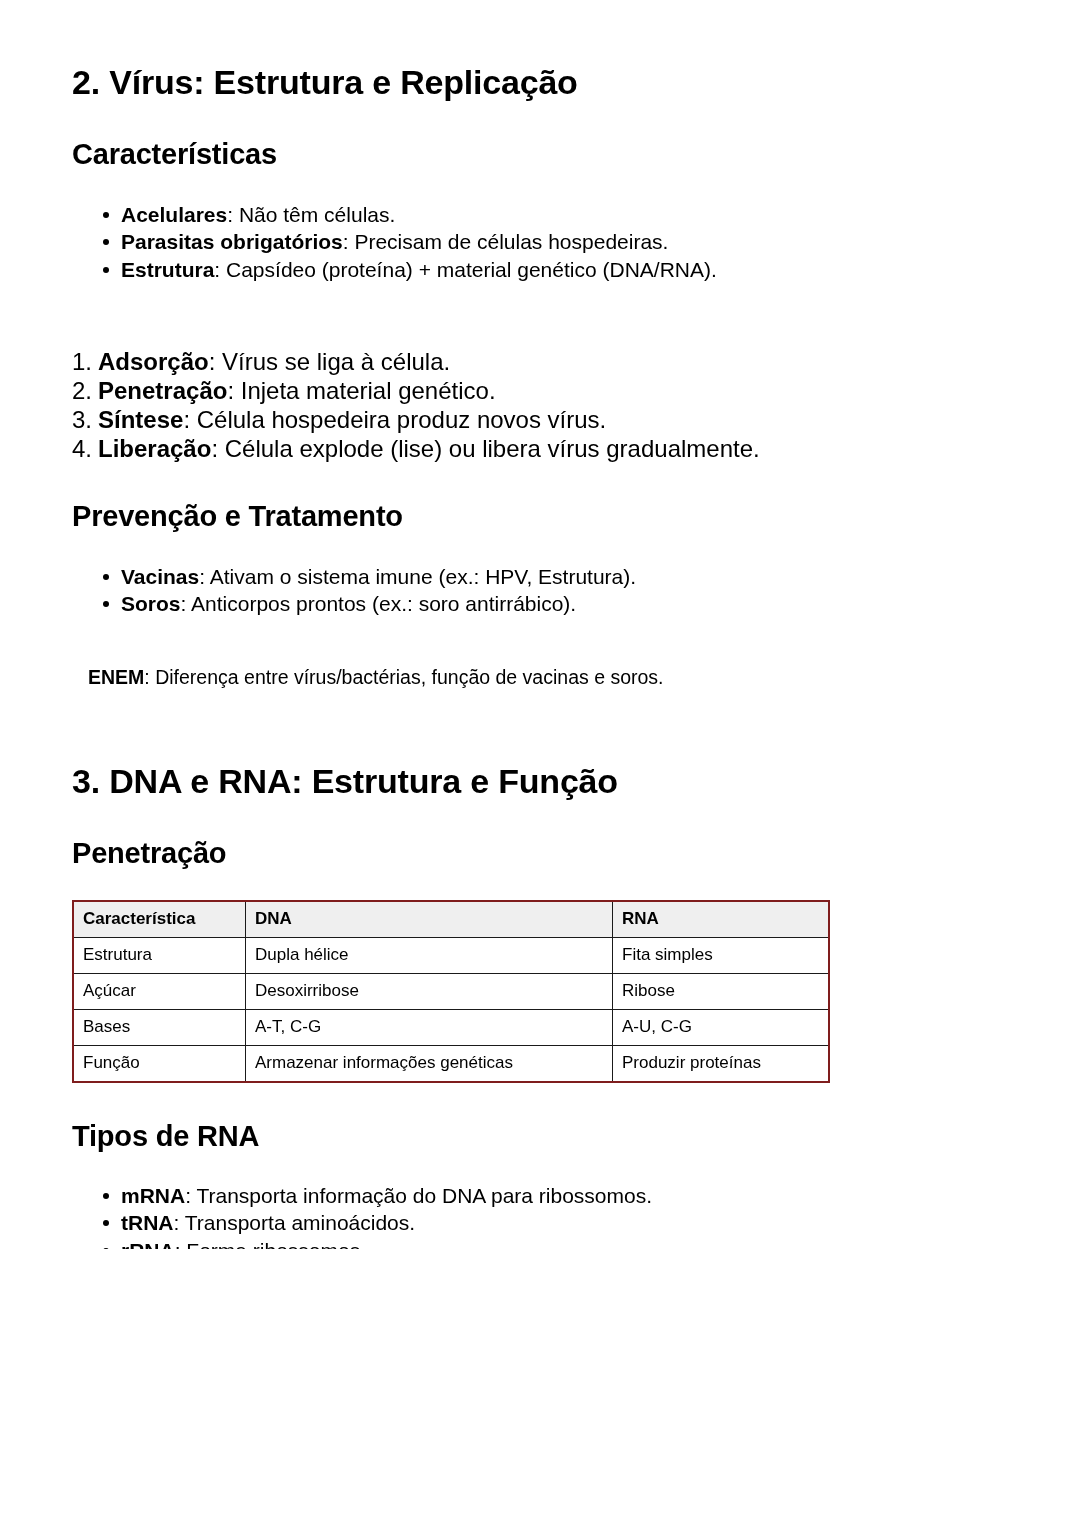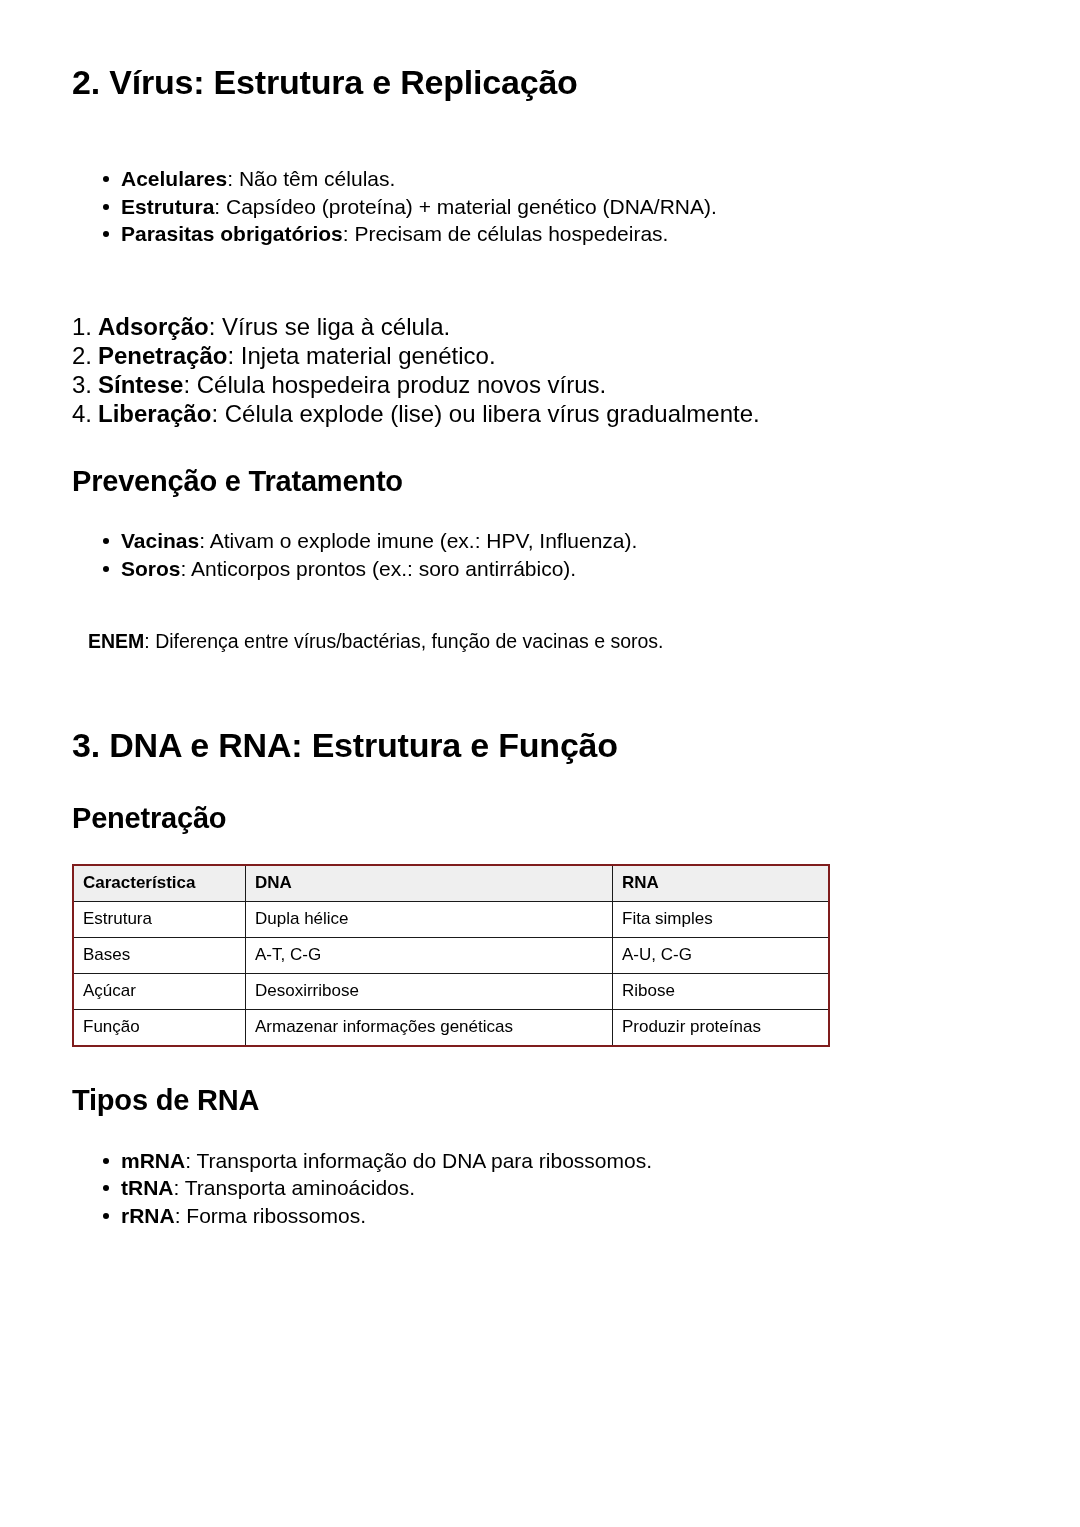--- a/index.html
+++ b/index.html
@@ -121,46 +121,47 @@
   .col-c { width: 197px; }
 </style>
 </head>
 <body>
 
 <div class="page">
 
   <h1 class="doc-h1">2. Vírus: Estrutura e Replicação</h1>
   <div class="sp-h1-after"></div>
 
+  <h2 class="doc-h2">Características</h2>
   <div class="sp-h2-after"></div>
 
   <ul class="doc-list">
     <li><span class="lbl">Acelulares</span><span>: Não têm células.</span></li>
+    <li><span class="lbl">Parasitas obrigatórios</span><span>: Precisam de células hospedeiras.</span></li>
     <li><span class="lbl">Estrutura</span><span>: Capsídeo (proteína) + material genético (DNA/RNA).</span></li>
-    <li><span class="lbl">Parasitas obrigatórios</span><span>: Precisam de células hospedeiras.</span></li>
   </ul>
 
   <div class="sp-block"></div>
 
   <div class="sp-h2-after"></div>
 
   <ol class="doc-olist">
     <li><span class="lbl">Adsorção</span><span>: Vírus se liga à célula.</span></li>
     <li><span class="lbl">Penetração</span><span>: Injeta material genético.</span></li>
     <li><span class="lbl">Síntese</span><span>: Célula hospedeira produz novos vírus.</span></li>
     <li><span class="lbl">Liberação</span><span>: Célula explode (lise) ou libera vírus gradualmente.</span></li>
   </ol>
 
   <div class="sp-block"></div>
 
   <h2 class="doc-h2">Prevenção e Tratamento</h2>
   <div class="sp-h2-after"></div>
 
   <ul class="doc-list">
-    <li><span class="lbl">Vacinas</span><span>: Ativam o explode imune (ex.: HPV, Influenza).</span></li>
+    <li><span class="lbl">Vacinas</span><span>: Ativam o sistema imune (ex.: HPV, Estrutura).</span></li>
     <li><span class="lbl">Soros</span><span>: Anticorpos prontos (ex.: soro antirrábico).</span></li>
   </ul>
 
   <div class="sp-para"></div>
 
   <p class="doc-para"><span class="lbl">ENEM</span><span>: Diferença entre vírus/bactérias, função de vacinas e soros.</span></p>
 
   <div class="sp-h1-before"></div>
 
   <h1 class="doc-h1">3. DNA e RNA: Estrutura e Função</h1>
@@ -177,28 +178,28 @@
         <th class="col-c">RNA</th>
       </tr>
     </thead>
     <tbody>
       <tr>
         <td>Estrutura</td>
         <td>Dupla hélice</td>
         <td>Fita simples</td>
       </tr>
       <tr>
+        <td>Açúcar</td>
+        <td>Desoxirribose</td>
+        <td>Ribose</td>
+      </tr>
+      <tr>
         <td>Bases</td>
         <td>A-T, C-G</td>
         <td>A-U, C-G</td>
-      </tr>
-      <tr>
-        <td>Açúcar</td>
-        <td>Desoxirribose</td>
-        <td>Ribose</td>
       </tr>
       <tr>
         <td>Função</td>
         <td>Armazenar informações genéticas</td>
         <td>Produzir proteínas</td>
       </tr>
     </tbody>
   </table>
 
   <div class="sp-block"></div>

